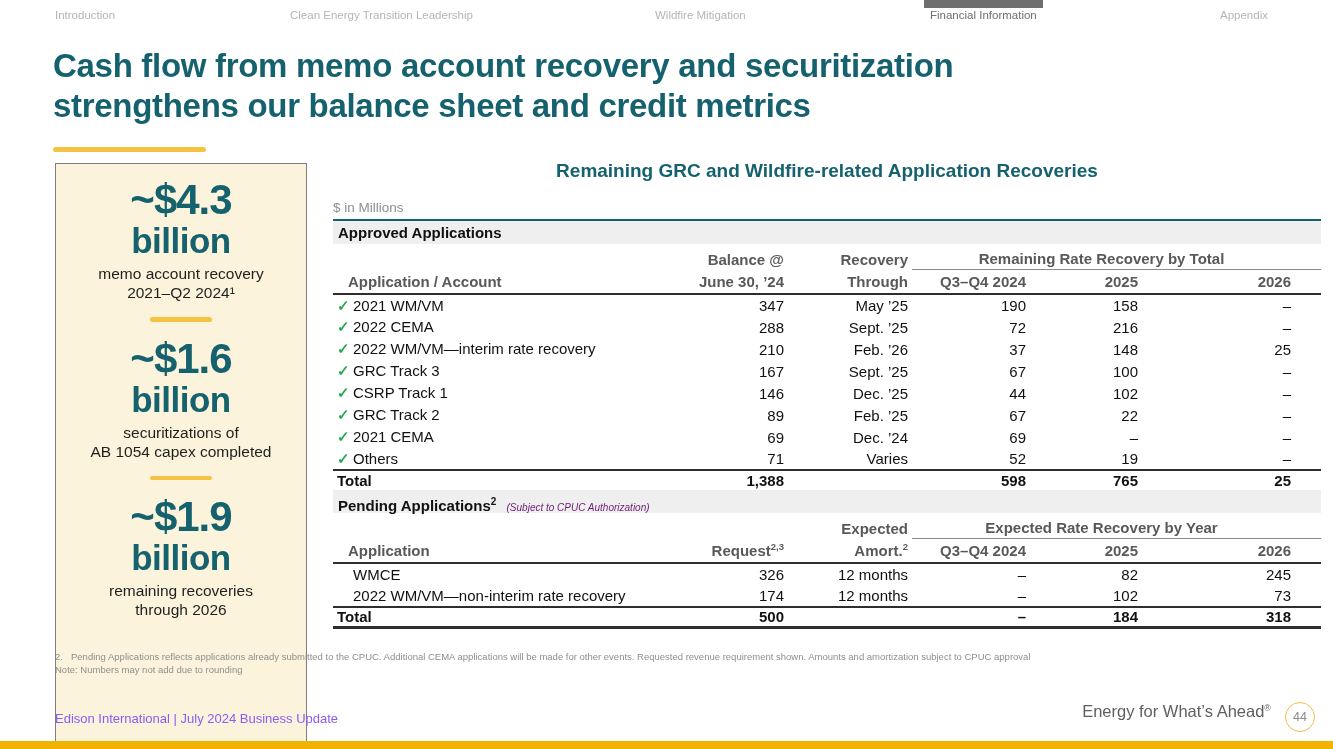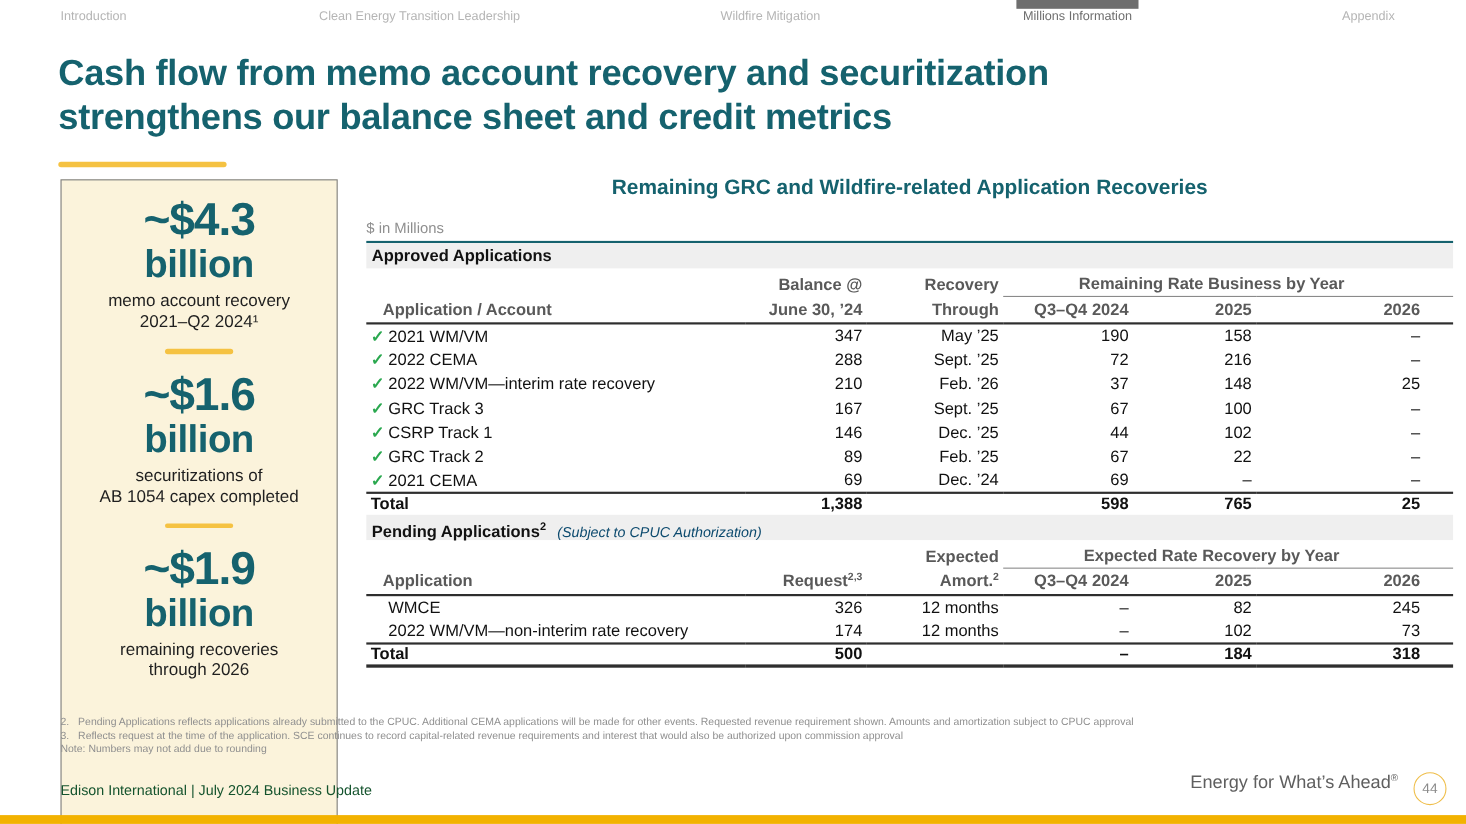--- a/index.html
+++ b/index.html
@@ -38,61 +38,61 @@
   .stat-caption { font-size:15.5px; line-height:19px; color:#1f1f1f; margin-top:4px; white-space:pre-line; }
   .stat-divider { width:62px; height:4.5px; border-radius:3px; background:#f5c242; margin:15px auto 14px auto; }
   
   .table-area { position:absolute; left:333px; top:160px; width:988px; }
   .table-title { font-size:19px; font-weight:bold; color:#15626e; margin-bottom:18px;text-align:center; }
   .table-subtitle { font-size:13.5px; color:#8f8f8f; margin-bottom:4px; }
   .teal-rule { height:2px; background:#15626e; }
   .band { background:#efefef; height:23px; line-height:23px; font-size:15px; padding-left:5px; white-space:nowrap; }
   .band-bold { font-weight:bold; color:#111; }
   .band-bold sup { font-size:10px; }
-  .band-note { font-style:italic; color:#0c4a6e; margin-left:6px; font-size:13px; }
+  .band-note { font-style:italic; color:#701a75; margin-left:6px; font-size:10px; }
   table { border-collapse:collapse; width:100%; table-layout:fixed; font-size:15px; color:#111; }
   col.c0{ width:345px; } col.c1{ width:110px; } col.c2{ width:124px; }
   col.c3{ width:118px; } col.c4{ width:112px; } col.c5{ width:179px; }
   th { color:#595959; font-weight:bold; font-size:15px; }
   tr.h1 th { height:25px; vertical-align:bottom; text-align:right; padding:0 4px 1px 0; }
   tr.h1 th.group { text-align:center; border-bottom:1px solid #8a8a8a; padding-bottom:2px; padding-right:0; }
   tr.h2 th { height:25px; vertical-align:bottom; text-align:right; padding:0 4px 3px 0; border-bottom:2px solid #2e2e2e; white-space:nowrap; }
   tr.h2 th sup, tr.h1 th sup { font-size:9.5px; }
   th.name-col { text-align:left !important; padding-left:15px !important; }
   tbody td { height:22px; text-align:right; padding:0 4px 0 0; white-space:nowrap; overflow:hidden; }
   tbody td:last-child, tr.h2 th:last-child, tr.h1 th.group { padding-right:30px; }
   td.name-cell { text-align:left; padding-left:4px; }
   .check { display:inline-block; width:16px; color:#2aa84f; font-weight:bold; }
   tr.total td { font-weight:bold; border-top:2px solid #2e2e2e; height:20px; }
   #pending-table tr.total td { border-bottom:3px solid #2e2e2e; }
   
   .footnotes { position:absolute; left:55px; top:651px; font-size:9.5px; line-height:12.5px; color:#8f8f8f; }
   .fn-marker { display:inline-block; width:16px; }
   
-  .footer-left { position:absolute; left:55px; top:711px; font-size:13px; color:#14532d; }
+  .footer-left { position:absolute; left:55px; top:711px; font-size:13px; color:#8b5cf6; }
   .footer-right { position:absolute; right:18px; top:702px; display:flex; align-items:flex-start; }
   .tagline { font-size:16.5px; color:#5f5f5f; }
   .tagline sup { font-size:9px; }
   .page-circle {
     width:30px; height:30px; border:1.5px solid #efbe4a; border-radius:50%;
     margin-left:14px; font-size:12.5px; color:#8a8a8a;
     display:flex; align-items:center; justify-content:center;
   }
   .gold-bar { position:absolute; left:0; right:0; bottom:0; height:8px; background:#f2b200; }
 </style>
 </head>
 <body>
 
 <div class="slide">
 
   <nav class="top-nav">
       <div class="nav-item">Introduction</div>
       <div class="nav-item">Clean Energy Transition Leadership</div>
       <div class="nav-item">Wildfire Mitigation</div>
-      <div class="nav-item active">Millions Information</div>
+      <div class="nav-item active">Financial Information</div>
       <div class="nav-item">Appendix</div>
     </nav>
 
   <h1 class="title">Cash flow from memo account recovery and securitization strengthens our balance sheet and credit metrics</h1>
   <div class="title-underline"></div>
 
   <aside class="highlight-box">
       <div class="stat-value">~$4.3</div>
       <div class="stat-unit">billion</div>
       <div class="stat-caption">memo account recovery
@@ -124,21 +124,21 @@
           <col class="c2">
           <col class="c3">
           <col class="c4">
           <col class="c5">
         </colgroup>
         <thead>
           <tr class="h1">
             <th class="name-col"></th>
             <th>Balance @</th>
             <th>Recovery</th>
-            <th class="group" colspan="3">Remaining Rate Business by Year</th>
+            <th class="group" colspan="3">Remaining Rate Recovery by Total</th>
           </tr>
           <tr class="h2">
             <th class="name-col">Application / Account</th>
             <th>June 30, ’24</th>
             <th>Through</th>
             <th>Q3–Q4 2024</th>
             <th>2025</th>
             <th>2026</th>
           </tr>
         </thead>
@@ -190,20 +190,28 @@
             <td>67</td>
             <td>22</td>
             <td>–</td>
           </tr>
           <tr>
             <td class="name-cell"><span class="check">✓</span><span>2021 CEMA</span></td>
             <td>69</td>
             <td>Dec. ’24</td>
             <td>69</td>
             <td>–</td>
+            <td>–</td>
+          </tr>
+          <tr>
+            <td class="name-cell"><span class="check">✓</span><span>Others</span></td>
+            <td>71</td>
+            <td>Varies</td>
+            <td>52</td>
+            <td>19</td>
             <td>–</td>
           </tr>
           <tr class="total">
             <td class="name-cell"><span>Total</span></td>
             <td>1,388</td>
             <td></td>
             <td>598</td>
             <td>765</td>
             <td>25</td>
           </tr>
@@ -263,21 +271,20 @@
             <td>–</td>
             <td>184</td>
             <td>318</td>
           </tr>
         </tbody>
       </table>
   </section>
 
   <div class="footnotes">
       <div class="fn-row"><span class="fn-marker">2.</span><span>Pending Applications reflects applications already submitted to the CPUC. Additional CEMA applications will be made for other events. Requested revenue requirement shown. Amounts and amortization subject to CPUC approval</span></div>
-      <div class="fn-row"><span class="fn-marker">3.</span><span>Reflects request at the time of the application. SCE continues to record capital-related revenue requirements and interest that would also be authorized upon commission approval</span></div>
       <div class="fn-row"><span>Note: Numbers may not add due to rounding</span></div>
     </div>
 
   <div class="footer-left">Edison International | July 2024 Business Update</div>
   <div class="footer-right">
     <span class="tagline"><span>Energy for What’s Ahead</span><sup>®</sup></span>
     <span class="page-circle">44</span>
   </div>
 
   <div class="gold-bar"></div>

